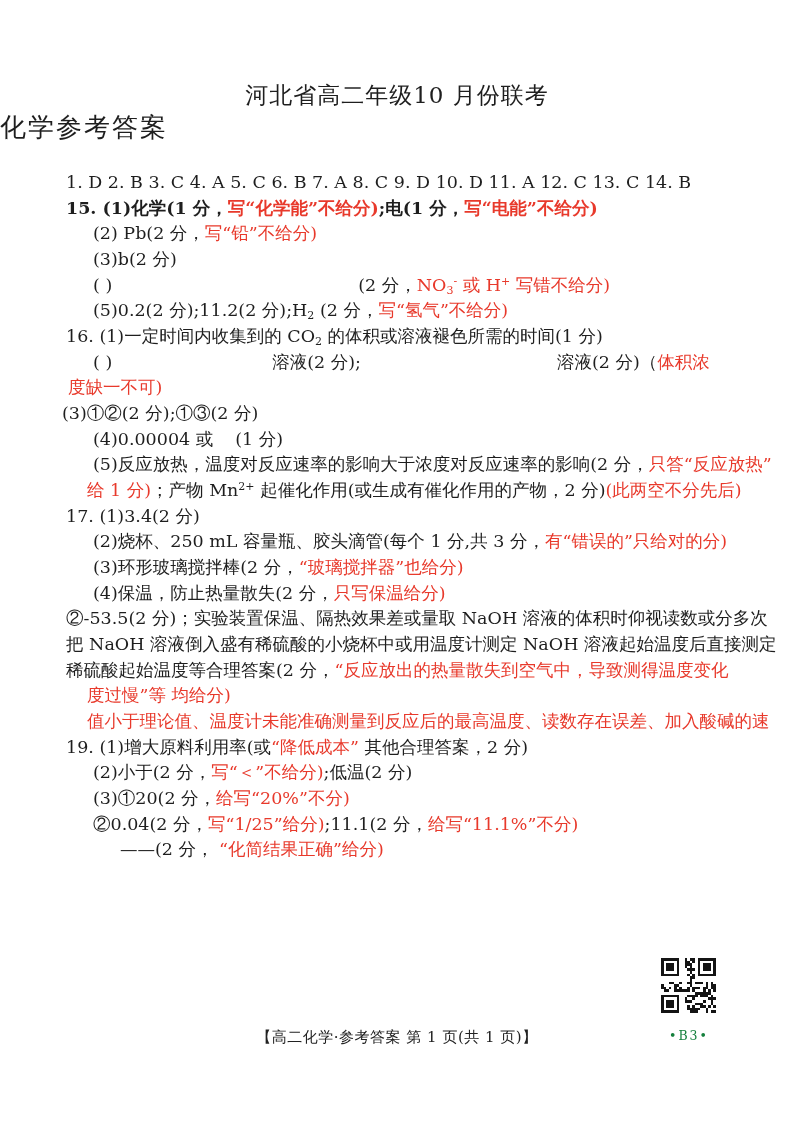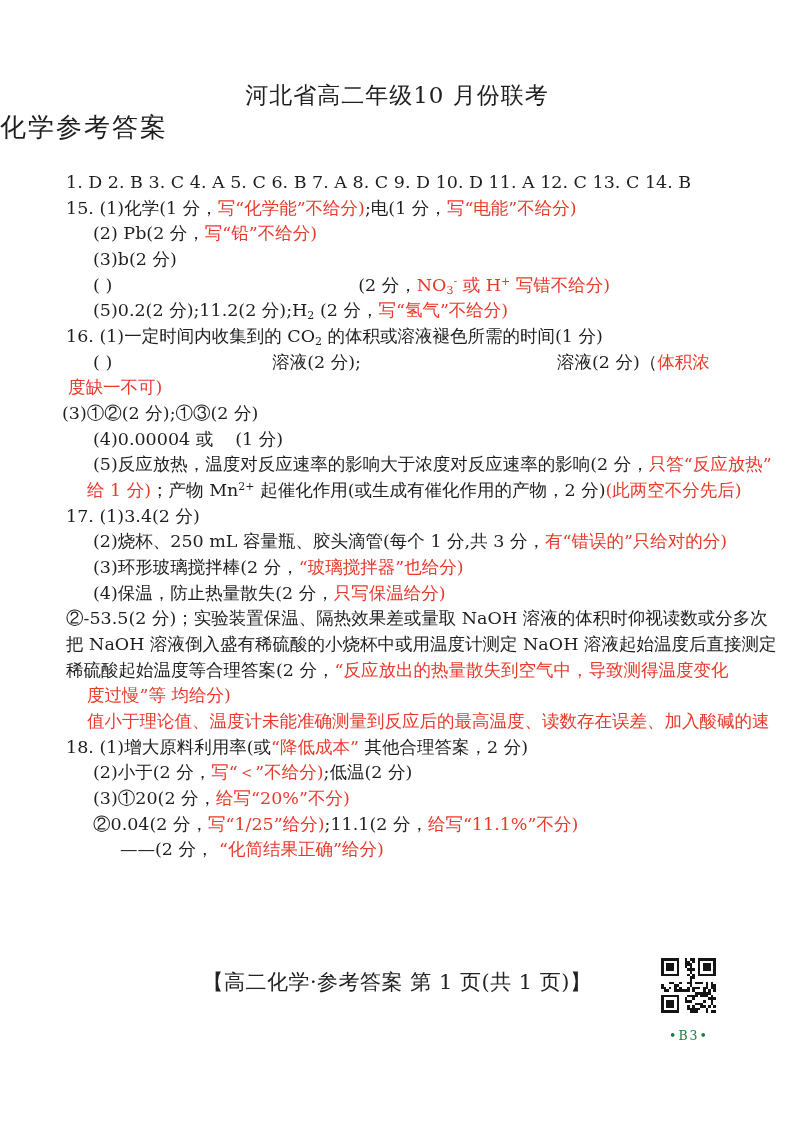--- a/index.html
+++ b/index.html
@@ -27,56 +27,56 @@
   .r{color:var(--red);}
   .sub{font-size:11px;vertical-align:-3px;line-height:0;}
   .sup{font-size:11px;vertical-align:6px;line-height:0;}
   .sp{display:inline-block;height:1px;}
   .qr{position:absolute;left:661px;top:958px;width:55px;height:55px;}
   .qr-label{
     position:absolute;left:658px;top:1028px;width:62px;text-align:center;
     font-size:12.5px;letter-spacing:2px;color:#15803d;
   }
   .footer{
-    position:absolute;top:968px;left:0;right:0;text-align:center;
-    font-size:21px;color:#222;letter-spacing:0.5px;
+    position:absolute;top:1028px;left:0;right:0;text-align:center;
+    font-size:15px;color:#222;letter-spacing:0.5px;
   }
 </style>
 </head>
 <body>
 
 <div class="page">
 
   <div class="title1">河北省高二年级10 月份联考</div>
   <div class="title2">化学参考答案</div>
 
   <div class="lines" id="lines">
       <div class="line" style="margin-left: 0px;"><span class="k">1. D 2. B 3. C 4. A 5. C 6. B 7. A 8. C 9. D 10. D 11. A 12. C 13. C 14. B</span></div>
-      <div class="line" style="margin-left: 0px;"><span class="k">15. (1)化学(1 分，</span><span class="r">写“化学能”不给分)</span><span class="k">;电(1 分，</span><span class="r">写“电能”不给分)</span></div>
+      <div class="line" style="margin-left: 0px; font-weight: bold;"><span class="k">15. (1)化学(1 分，</span><span class="r">写“化学能”不给分)</span><span class="k">;电(1 分，</span><span class="r">写“电能”不给分)</span></div>
       <div class="line" style="margin-left: 27px;"><span class="k">(2) Pb(2 分，</span><span class="r">写“铅”不给分)</span></div>
       <div class="line" style="margin-left: 27px;"><span class="k">(3)b(2 分)</span></div>
       <div class="line" style="margin-left: 27px;"><span class="k">( )</span><span class="sp" style="width: 246px;"></span><span class="k">(2 分，</span><span class="r">NO</span><span class="r sub">3</span><span class="r sup">-</span><span class="r"> 或 H</span><span class="r sup">+</span><span class="r"> 写错不给分)</span></div>
       <div class="line" style="margin-left: 27px;"><span class="k">(5)0.2(2 分);11.2(2 分);H</span><span class="k sub">2</span><span class="k"> (2 分，</span><span class="r">写“氢气”不给分)</span></div>
       <div class="line" style="margin-left: 0px;"><span class="k">16. (1)一定时间内收集到的 CO</span><span class="k sub">2</span><span class="k"> 的体积或溶液褪色所需的时间(1 分)</span></div>
       <div class="line" style="margin-left: 27px;"><span class="k">( )</span><span class="sp" style="width: 160px;"></span><span class="k">溶液(2 分);</span><span class="sp" style="width: 196px;"></span><span class="k">溶液(2 分)（</span><span class="r">体积浓</span></div>
       <div class="line" style="margin-left: 2px;"><span class="r">度缺一不可)</span></div>
       <div class="line" style="margin-left: -4px;"><span class="k">(3)①②(2 分);①③(2 分)</span></div>
       <div class="line" style="margin-left: 27px;"><span class="k">(4)0.00004 或</span><span class="sp" style="width: 22px;"></span><span class="k">(1 分)</span></div>
       <div class="line" style="margin-left: 27px;"><span class="k">(5)反应放热，温度对反应速率的影响大于浓度对反应速率的影响(2 分，</span><span class="r">只答“反应放热”</span></div>
       <div class="line" style="margin-left: 21px;"><span class="r">给 1 分)</span><span class="k">；产物 Mn</span><span class="k sup">2+</span><span class="k"> 起催化作用(或生成有催化作用的产物，2 分)</span><span class="r">(此两空不分先后)</span></div>
       <div class="line" style="margin-left: 0px;"><span class="k">17. (1)3.4(2 分)</span></div>
       <div class="line" style="margin-left: 27px;"><span class="k">(2)烧杯、250 mL 容量瓶、胶头滴管(每个 1 分,共 3 分，</span><span class="r">有“错误的”只给对的分)</span></div>
       <div class="line" style="margin-left: 27px;"><span class="k">(3)环形玻璃搅拌棒(2 分，</span><span class="r">“玻璃搅拌器”也给分)</span></div>
       <div class="line" style="margin-left: 27px;"><span class="k">(4)保温，防止热量散失(2 分，</span><span class="r">只写保温给分)</span></div>
       <div class="line" style="margin-left: 0px;"><span class="k">②-53.5(2 分)；实验装置保温、隔热效果差或量取 NaOH 溶液的体积时仰视读数或分多次</span></div>
       <div class="line" style="margin-left: 0px;"><span class="k">把 NaOH 溶液倒入盛有稀硫酸的小烧杯中或用温度计测定 NaOH 溶液起始温度后直接测定</span></div>
       <div class="line" style="margin-left: 0px;"><span class="k">稀硫酸起始温度等合理答案(2 分，</span><span class="r">“反应放出的热量散失到空气中，导致测得温度变化</span></div>
       <div class="line" style="margin-left: 21px;"><span class="r">度过慢”等 均给分)</span></div>
       <div class="line" style="margin-left: 21px;"><span class="r">值小于理论值、温度计未能准确测量到反应后的最高温度、读数存在误差、加入酸碱的速</span></div>
-      <div class="line" style="margin-left: 0px;"><span class="k">18. (1)增大原料利用率(或</span><span class="r">“降低成本”</span><span class="k"> 其他合理答案，2 分)</span></div>
+      <div class="line" style="margin-left: 0px;"><span class="k">19. (1)增大原料利用率(或</span><span class="r">“降低成本”</span><span class="k"> 其他合理答案，2 分)</span></div>
       <div class="line" style="margin-left: 27px;"><span class="k">(2)小于(2 分，</span><span class="r">写“＜”不给分)</span><span class="k">;低温(2 分)</span></div>
       <div class="line" style="margin-left: 27px;"><span class="k">(3)①20(2 分，</span><span class="r">给写“20%”不分)</span></div>
       <div class="line" style="margin-left: 27px;"><span class="k">②0.04(2 分，</span><span class="r">写“1/25”给分)</span><span class="k">;11.1(2 分，</span><span class="r">给写“11.1%”不分)</span></div>
       <div class="line" style="margin-left: 54px;"><span class="k">——(2 分， </span><span class="r">“化简结果正确”给分)</span></div>
     </div>
 
   <svg class="qr" id="qr" viewBox="0 0 21 21" shape-rendering="crispEdges" aria-hidden="true">
       <rect x="9" y="0" width="1" height="1" fill="#141414"></rect>
       <rect x="11" y="0" width="1" height="1" fill="#141414"></rect>
       <rect x="12" y="0" width="1" height="1" fill="#141414"></rect>

